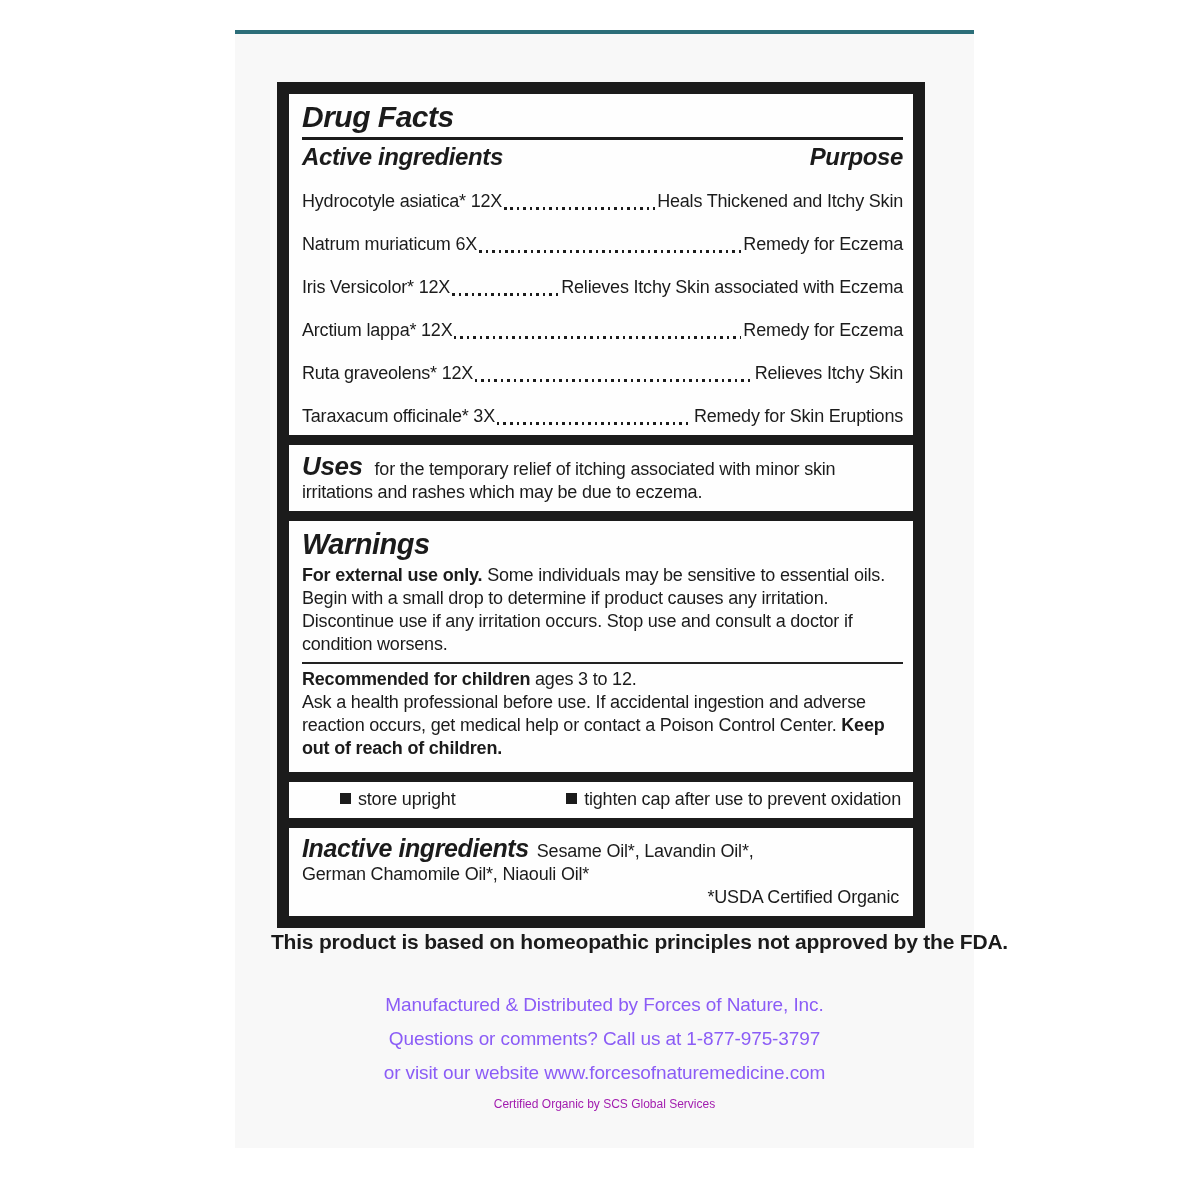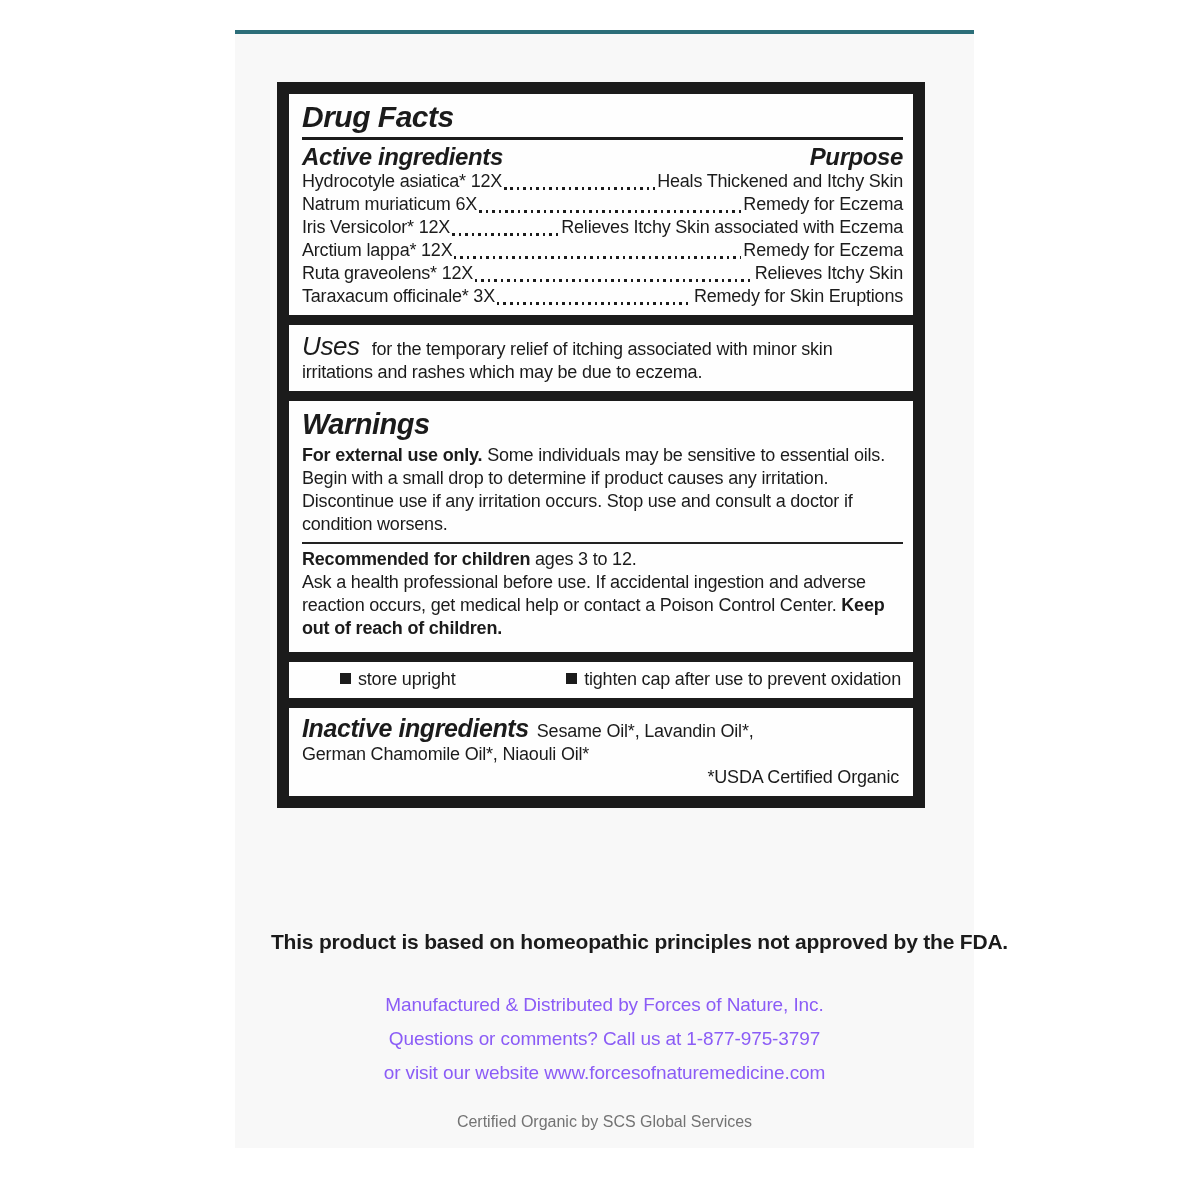--- a/index.html
+++ b/index.html
@@ -15,24 +15,24 @@
     display:flex; flex-direction:column; gap:10px;
   }
   .sec { background:#fefefe; padding:6px 10px 7px 13px; }
   .h1 { font-size:30px; font-weight:bold; font-style:italic; letter-spacing:-0.5px; line-height:34px; }
   .rule { border-bottom:3px solid #1b1b1b; margin:3px 0 3px 0; }
   .hrule { border-bottom:2px solid #222; margin:6px 0 4px 0; }
   .hdr-row { display:flex; justify-content:space-between; align-items:baseline; }
   .h2 { font-size:24px; font-weight:bold; font-style:italic; letter-spacing:-0.4px; line-height:27px; }
   .body, .ing-row { font-size:18px; line-height:23px; letter-spacing:-0.2px; }
   .ing-row { display:flex; align-items:baseline; }
-  .ing-name, .ing-purpose { white-space:nowrap; }
+  .ing-name, .ing-purpose { white-space:nowrap;margin-top:20px; }
   .leader { flex:1 1 auto; height:3px; margin:0 2px 3px 2px; align-self:flex-end;
     background:repeating-linear-gradient(to right, #1c1c1c 0 2.5px, transparent 2.5px 6.5px); }
-  .inline-h { font-size:26px; font-weight:normal; font-style:italic; letter-spacing:-0.4px;
+  .inline-h { font-size:26px; font-weight:bold; font-style:italic; letter-spacing:-0.4px;
     margin-right:12px; line-height:30px; }
   .sm-h { font-size:25px; font-weight:bold; font-style:italic; letter-spacing:-0.4px;
     margin-right:8px; line-height:29px; }
   .warn-h { font-size:29px; font-weight:bold; font-style:italic; letter-spacing:-0.5px;
     line-height:35px; margin-bottom:2px; }
   .b { font-weight:bold; }
   .uses-p { max-width:608px; }
   .dir-p { max-width:560px; }
   .warn-p1 { max-width:600px; }
   .warn-p3 { max-width:608px; }
@@ -41,21 +41,21 @@
   .oi-row2 { display:flex; justify-content:space-between; padding:1px 2px 0 38px;
     font-size:18px; line-height:24px; letter-spacing:-0.2px; }
   .bullet { font-size:18px; line-height:24px; letter-spacing:-0.2px; white-space:nowrap; }
   .sq { display:inline-block; width:11px; height:11px; background:#1b1b1b; margin:0 7px 1px 0;
     vertical-align:baseline; }
   .note { text-align:right; font-size:18px; line-height:23px; letter-spacing:-0.2px; padding-right:4px; }
   .fda { position:absolute; left:0; top:896px; width:100%; text-align:center;
     font-size:21px; font-weight:bold; letter-spacing:-0.2px;margin-left:35px; }
   .footer { position:absolute; left:0; top:954px; width:100%; text-align:center; }
   .footer-line { font-size:19px; line-height:34px; letter-spacing:-0.1px; white-space:pre-wrap; color:#8b5cf6; }
-  .footer-cert { font-size:16px; line-height:22px; margin-top:21px; color:#737373; }
+  .footer-cert { font-size:12px; line-height:22px; margin-top:3px; color:#a21caf; }
 </style>
 </head>
 <body>
 
 <div class="panel">
 
   <div class="factsbox">
 
     <div class="sec">
       <div class="h1">Drug Facts</div>

